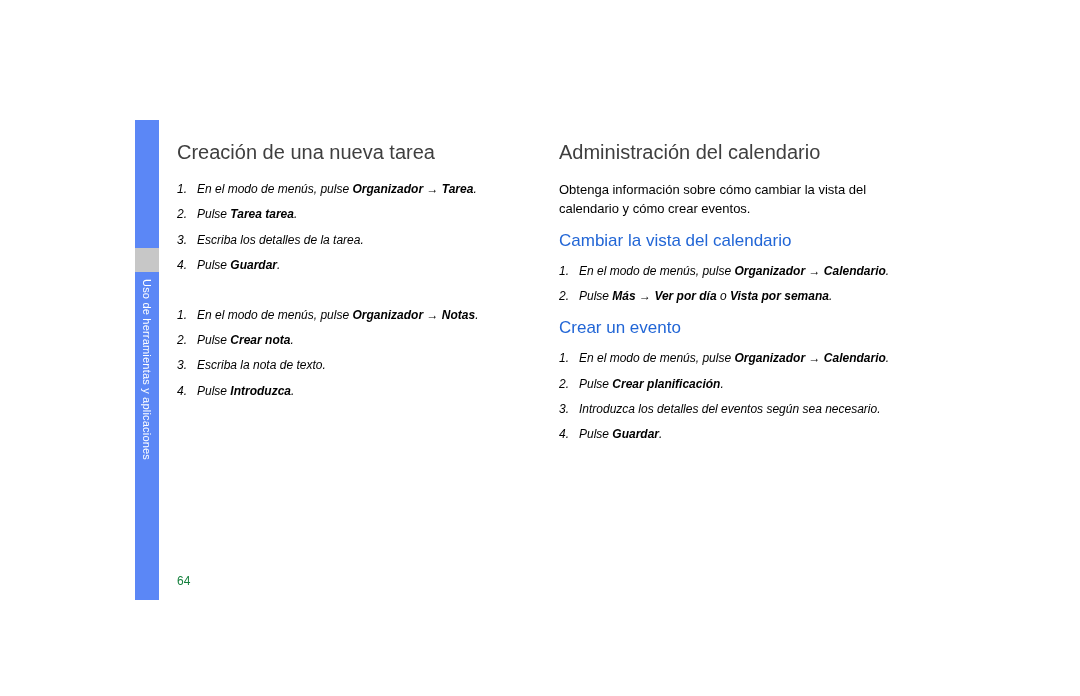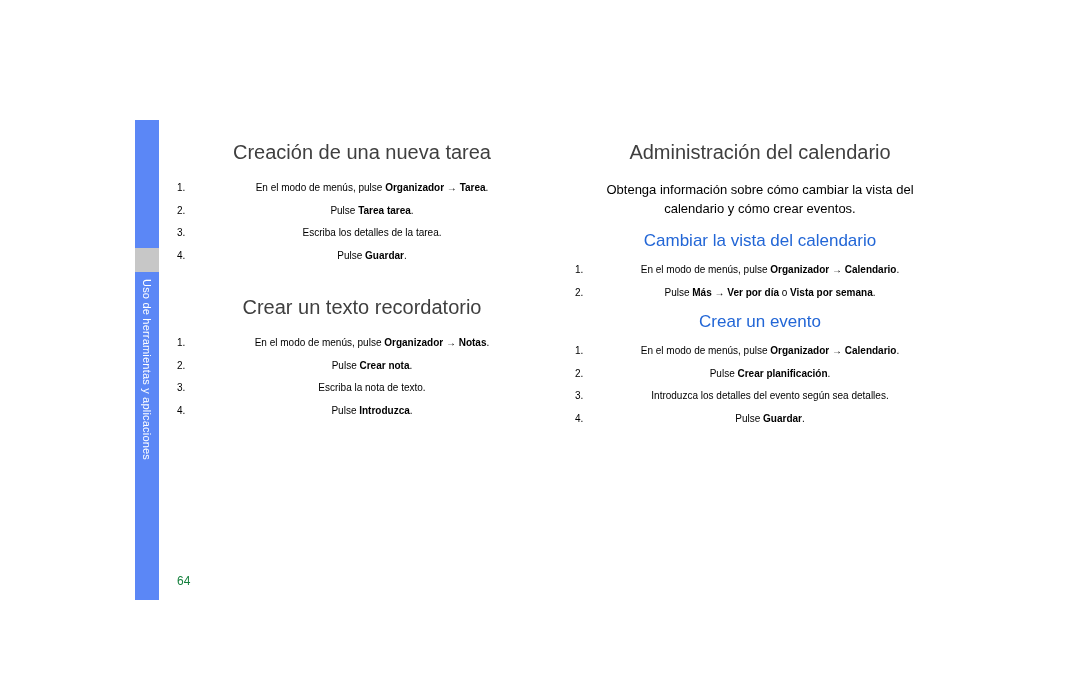--- a/index.html
+++ b/index.html
@@ -48,23 +48,22 @@
     display: flex;
     align-items: center;
     justify-content: flex-start;
     letter-spacing: 0.2px;
   }
   .columns {
     position: absolute;
     left: 42px;
     top: 20px;
     display: flex;
-    gap: 28px;
+    gap: 12px;
     width: 770px;
-    text-align: center;
   }
   .col {
     width: 370px;
   }
   h2.sect {
     font-size: 20px;
     font-weight: 400;
     color: #3f3f3f;
     margin-bottom: 16px;
     line-height: 1.25;
@@ -79,22 +78,23 @@
   }
   .intro {
     font-size: 13px;
     line-height: 1.45;
     margin-bottom: 10px;
   }
   ol.steps {
     list-style: none;
     counter-reset: step;
     padding-left: 0;
-    font-size: 10px;
+    font-size: 12px;
     line-height: 1.45;
+    font-style: italic;
   }
   ol.steps > li {
     counter-increment: step;
     padding-left: 20px;
     position: relative;
     margin-bottom: 8px;
   }
   ol.steps > li::before {
     content: counter(step) ".";
     position: absolute;
@@ -133,21 +133,20 @@
           <span>Pulse </span><span class="bold">Tarea tarea</span><span>.</span>
         </li>
         <li><span>Escriba los detalles de la tarea.</span></li>
         <li>
           <span>Pulse </span><span class="bold">Guardar</span><span>.</span>
         </li>
       </ol>
 
       <div class="block2-spacer"></div>
 
-      <h2 class="sect">Crear un texto recordatorio</h2>
       <ol class="steps">
         <li>
           <span>En el modo de menús, pulse </span><span class="bold">Organizador</span><span> → </span><span class="bold">Notas</span><span>.</span>
         </li>
         <li>
           <span>Pulse </span><span class="bold">Crear nota</span><span>.</span>
         </li>
         <li><span>Escriba la nota de texto.</span></li>
         <li>
           <span>Pulse </span><span class="bold">Introduzca</span><span>.</span>
@@ -172,21 +171,21 @@
       </ol>
 
       <h3 class="subsect">Crear un evento</h3>
       <ol class="steps">
         <li>
           <span>En el modo de menús, pulse </span><span class="bold">Organizador</span><span> → </span><span class="bold">Calendario</span><span>.</span>
         </li>
         <li>
           <span>Pulse </span><span class="bold">Crear planificación</span><span>.</span>
         </li>
-        <li><span>Introduzca los detalles del evento según sea detalles.</span></li>
+        <li><span>Introduzca los detalles del eventos según sea necesario.</span></li>
         <li>
           <span>Pulse </span><span class="bold">Guardar</span><span>.</span>
         </li>
       </ol>
 
     </div>
 
   </div>
 
   <div class="page-num">64</div>

